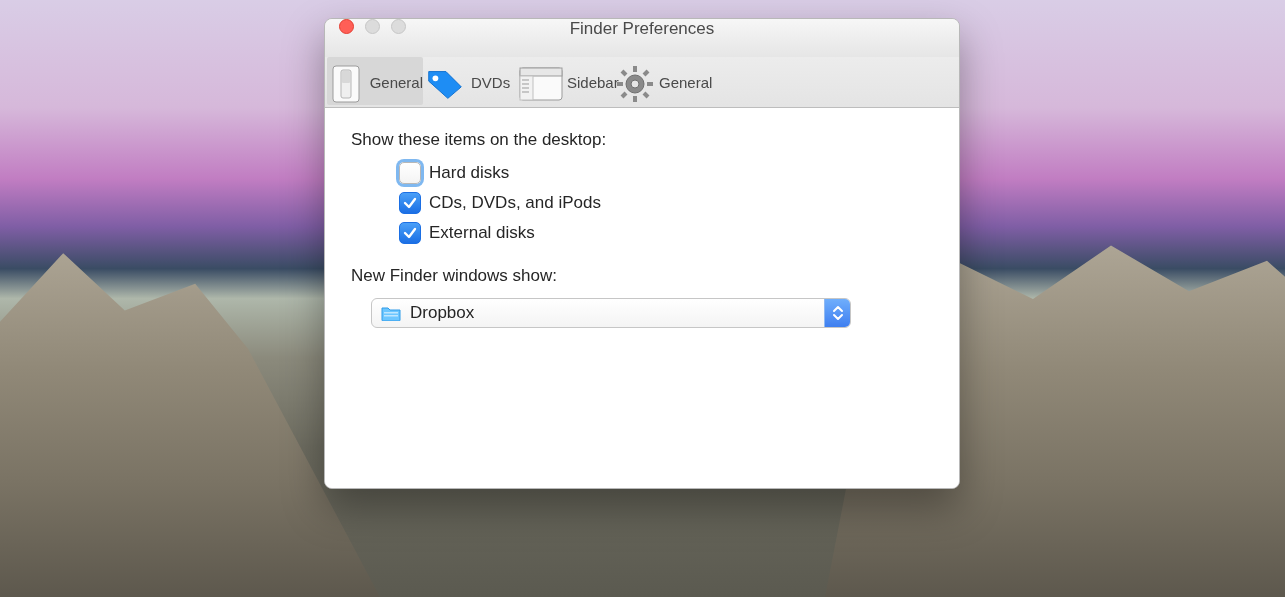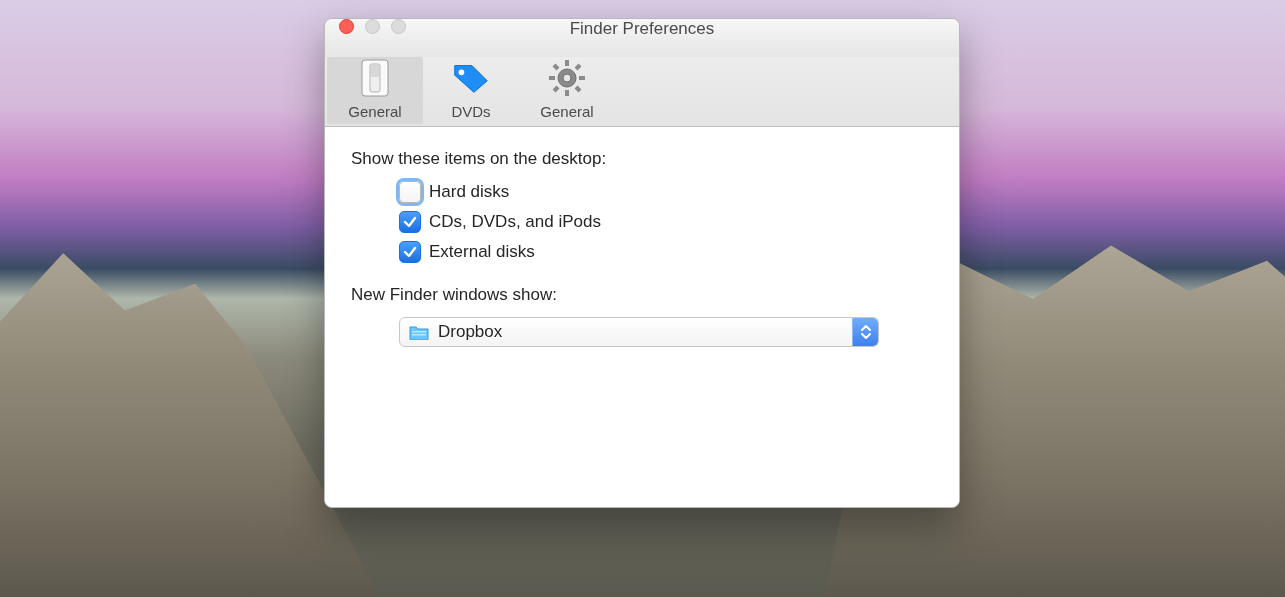--- a/index.html
+++ b/index.html
@@ -56,21 +56,22 @@
   }
 
   .toolbar {
     display: flex;
     background: linear-gradient(to bottom, #ececec 0%, #e4e4e4 100%);
     border-bottom: 1px solid #bdbdbd;
     padding: 0 2px 2px 2px;
   }
   .tool {
     width: 96px;
-    display: flex; flex-direction: column; align-items: center;
+    padding-top: 6px;
+    display: flex; flex-direction: row; align-items: center;
     gap: 4px;
     cursor: default;
   }
   .tool.active {
     background: #d7d7d7;
     border-radius: 2px;
   }
   .tool .iconslot {
     width: 44px; height: 42px; display: flex; align-items: center; justify-content: center;
   }
@@ -99,21 +100,21 @@
   .checkbox.focused {
     box-shadow: 0 0 0 3px rgba(73,154,234,0.7);
   }
   .checkbox.checked {
     background: linear-gradient(to bottom,#4aa0f8,#1b6fe4);
     border-color: #1b6fe4;
   }
   .checkbox.checked svg { display:block; }
   .checkbox svg { display:none; }
 
-  .select-row { margin-left: 48px; }
+  .select-row { margin-left: 20px; }
   .select {
     display: flex; align-items: center;
     width: 480px; height: 30px;
     border: 1px solid #c6c6c6;
     border-radius: 6px;
     background: linear-gradient(to bottom,#ffffff,#f4f4f4);
     overflow: hidden;
   }
   .select .folder {
     width: 22px; height: 18px; margin: 0 8px 0 8px;
@@ -161,20 +162,34 @@
       <div class="tool">
         <div class="iconslot">
           <svg width="46" height="34" viewBox="0 0 46 34">
             <path d="M6 4 H24 L40 20 L26 32 L6 14 Z" fill="#1e8df4" stroke="#0f6fd0"></path>
             <circle cx="13" cy="11" r="3" fill="#fff"></circle>
           </svg>
         </div>
         <div class="label">DVDs</div>
       </div>
 
+      <div class="tool">
+        <div class="iconslot">
+          <svg width="44" height="34" viewBox="0 0 44 34">
+            <rect x="1" y="1" width="42" height="32" rx="3" fill="#fafafa" stroke="#9b9b9b"></rect>
+            <rect x="1" y="1" width="42" height="8" fill="#e7e7e7" stroke="#9b9b9b"></rect>
+            <rect x="1" y="9" width="13" height="24" fill="#f2f2f2" stroke="#c0c0c0"></rect>
+            <line x1="3" y1="13" x2="10" y2="13" stroke="#9b9b9b" stroke-width="1"></line>
+            <line x1="3" y1="17" x2="10" y2="17" stroke="#9b9b9b" stroke-width="1"></line>
+            <line x1="3" y1="21" x2="10" y2="21" stroke="#9b9b9b" stroke-width="1"></line>
+            <line x1="3" y1="25" x2="10" y2="25" stroke="#9b9b9b" stroke-width="1"></line>
+          </svg>
+        </div>
+        <div class="label">Sidebar</div>
+      </div>
 
       <div class="tool">
         <div class="iconslot">
           <svg width="40" height="40" viewBox="0 0 40 40">
             <g fill="#8a8a8a" stroke="#6f6f6f">
               <circle cx="20" cy="20" r="9"></circle>
               <g stroke-width="4" stroke="#8a8a8a">
                 <line x1="20" y1="2" x2="20" y2="8"></line>
                 <line x1="20" y1="32" x2="20" y2="38"></line>
                 <line x1="2" y1="20" x2="8" y2="20"></line>

